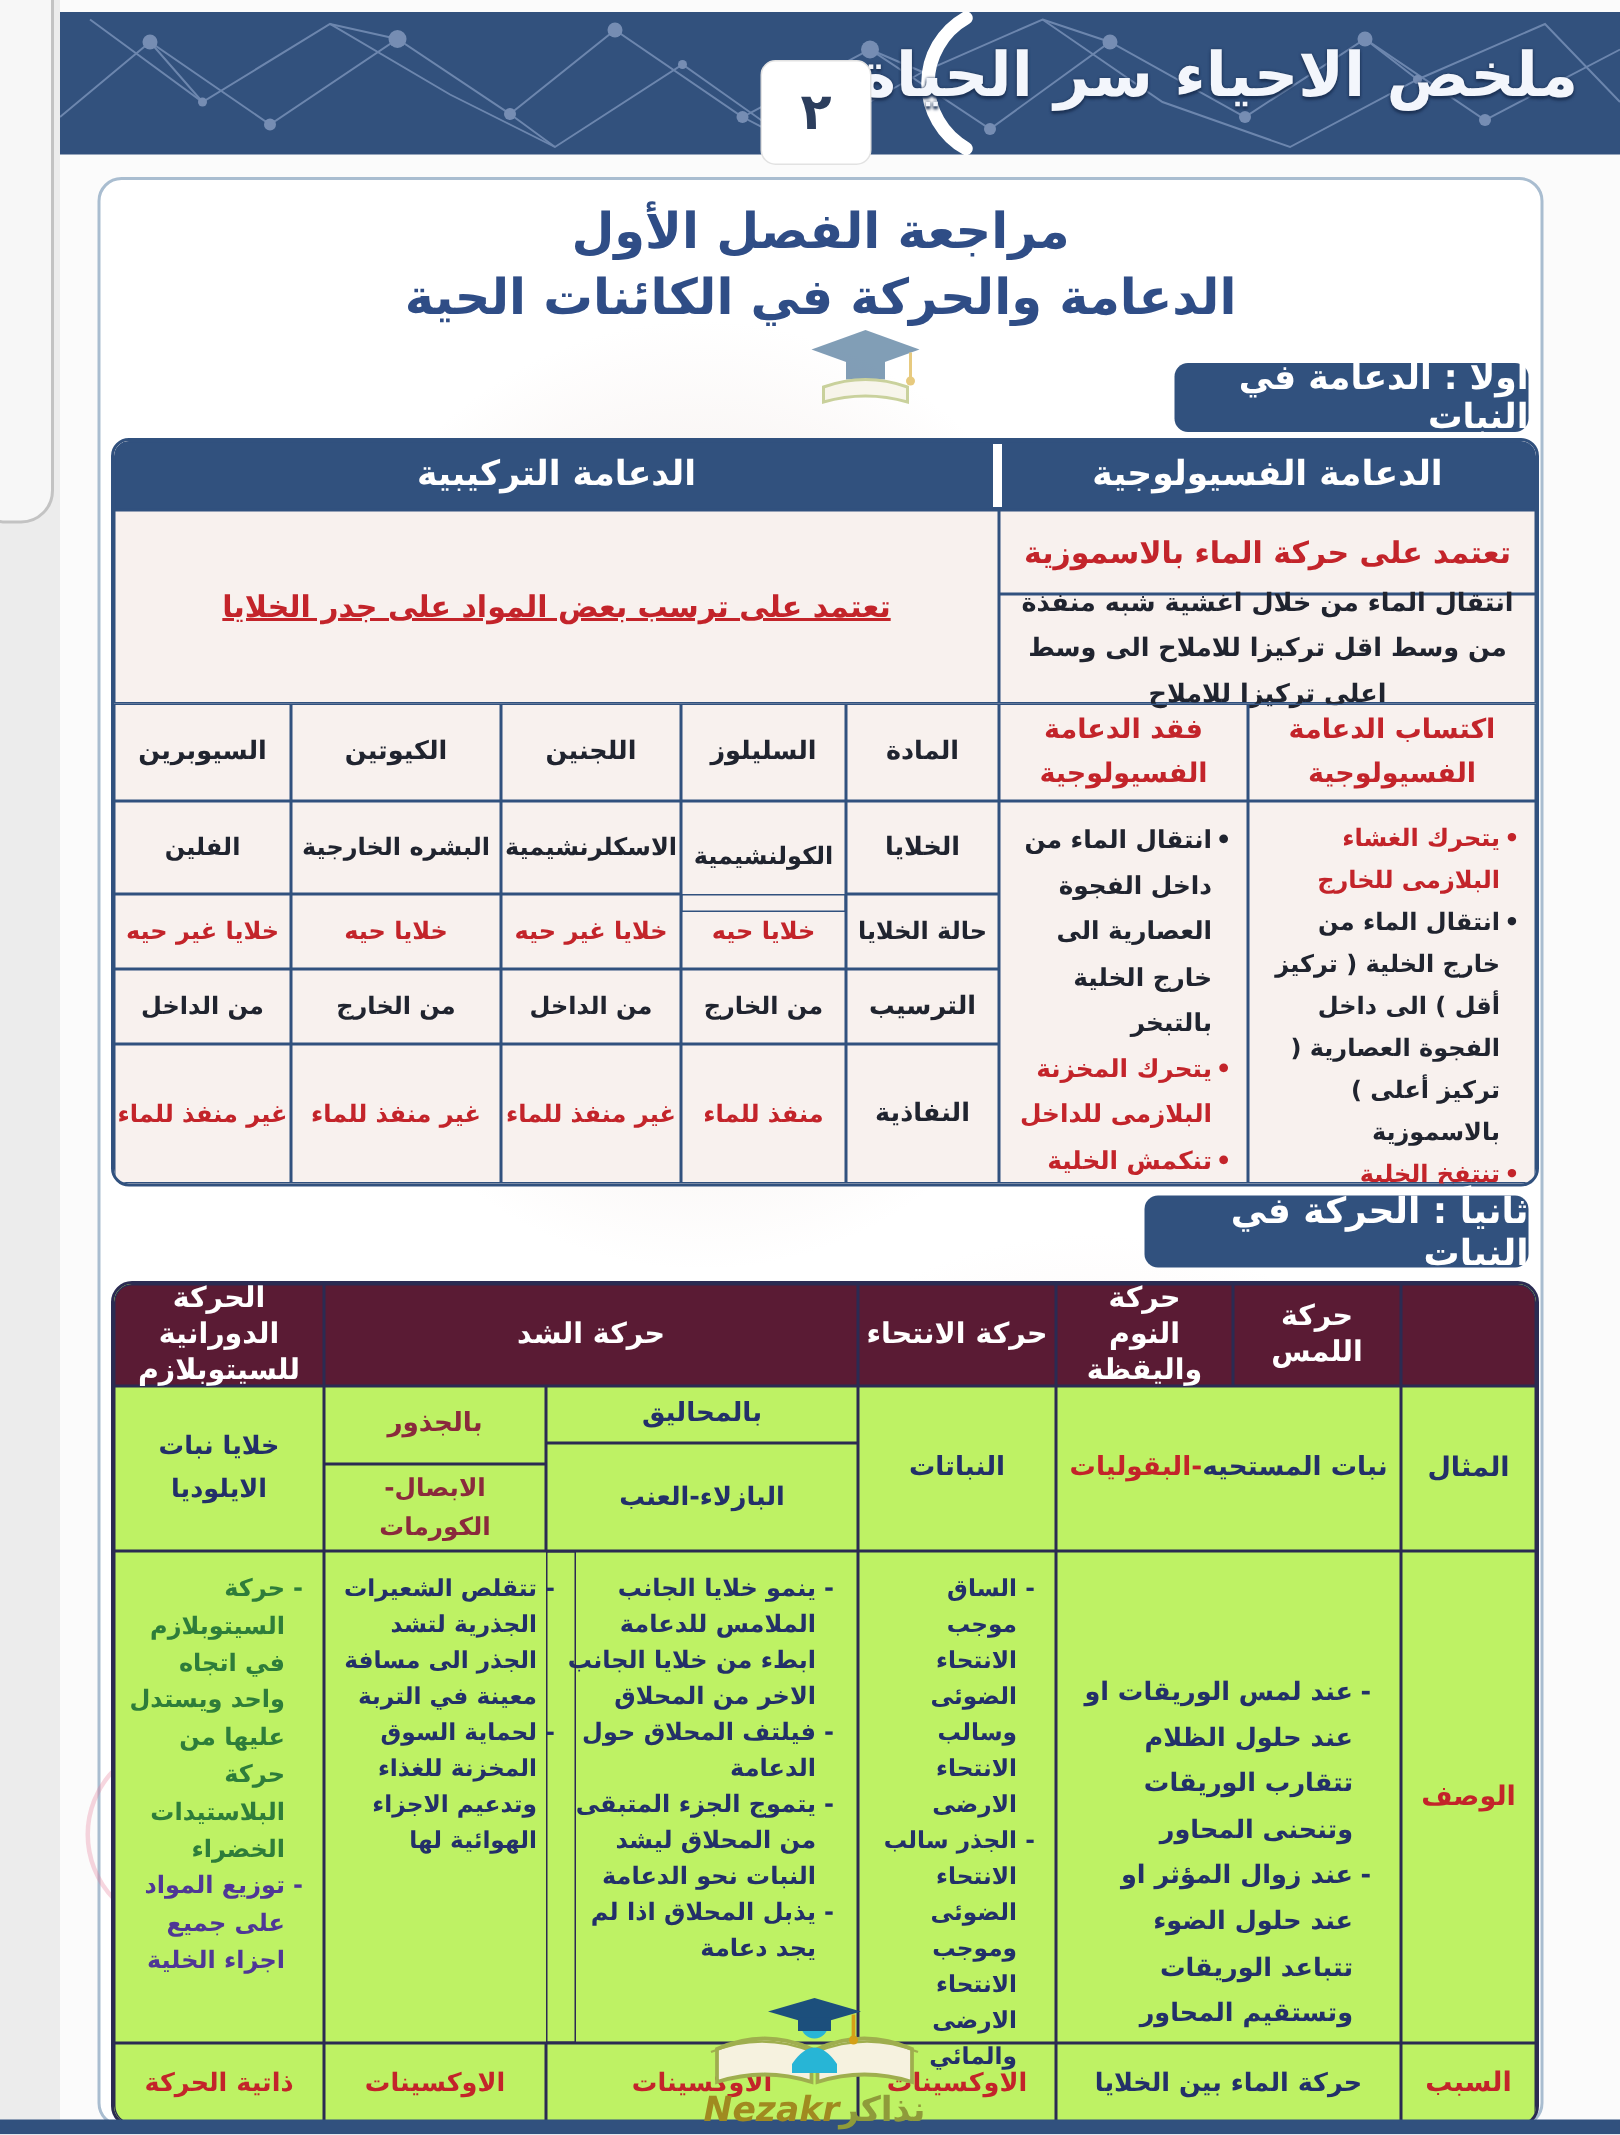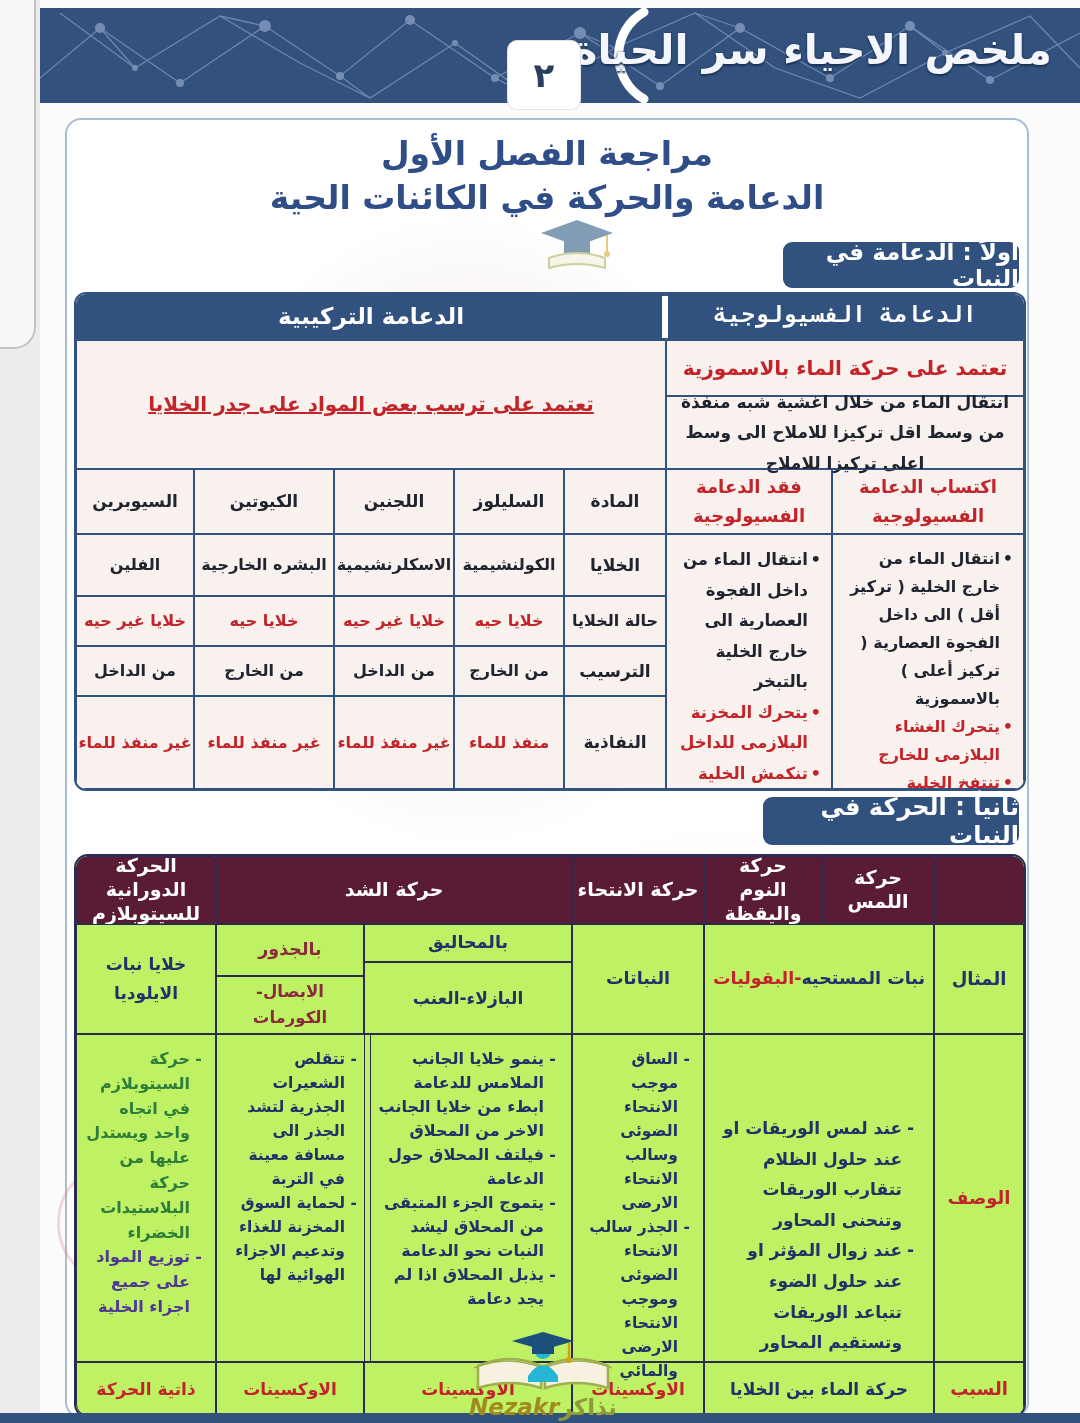--- a/index.html
+++ b/index.html
@@ -113,50 +113,50 @@
       <path d="M12,40 Q40,30 68,40 L68,50 Q40,42 12,50 Z" fill="#f3efdd" stroke="#9fae4e" stroke-width="2"></path>
       <line x1="70" y1="17" x2="70" y2="34" stroke="#d4a017" stroke-width="2"></line>
       <circle cx="70" cy="36" r="3" fill="#d4a017"></circle>
     </svg>
 
     <div class="badge" style="right:8px;top:122px;width:236px;height:46px;">أولاً : الدعامة في النبات</div>
 
     <div id="t1">
 
       <div class="cell b1 th1" style="left:0;top:0;width:590px;height:46px;border-top-left-radius:10px;">الدعامة التركيبية</div>
-      <div class="cell b1 th1" style="left:590px;top:0;width:358px;height:46px;border-top-right-radius:10px;font-family:Liberation Mono, monospace;">الدعامة الفسيولوجية</div>
+      <div class="cell b1 th1" style="left:590px;top:0;width:358px;height:46px;border-top-right-radius:10px;">الدعامة الفسيولوجية</div>
       <div class="abs" style="left:586px;top:2px;width:6px;height:42px;background:#ffffff;"></div>
 
       <div class="cell b1 red" style="left:590px;top:46px;width:358px;height:56px;font-size:20px;direction:rtl;">تعتمد على حركة الماء بالاسموزية</div>
       <div class="cell b1 blk" style="left:590px;top:102px;width:358px;height:73px;font-size:17px;line-height:1.8;padding:0 8px;direction:rtl;">انتقال الماء من خلال اغشية شبه منفذة من وسط اقل تركيزا للاملاح الى وسط اعلى تركيزا للاملاح</div>
 
       <div class="cell b1 red" style="left:590px;top:175px;width:166px;height:65px;font-size:18px;line-height:1.6;padding:0 14px;direction:rtl;">فقد الدعامة الفسيولوجية</div>
       <div class="cell b1 red" style="left:756px;top:175px;width:192px;height:65px;font-size:18px;line-height:1.6;padding:0 18px;direction:rtl;">اكتساب الدعامة الفسيولوجية</div>
 
       <div class="list bullet b1" style="left:590px;top:240px;width:166px;height:255px;font-size:16.5px;line-height:1.85;padding:10px 10px;">
         <div class="li blk">انتقال الماء من داخل الفجوة العصارية الى خارج الخلية بالتبخر</div>
         <div class="li red">يتحرك المخزنة البلازمى للداخل</div>
         <div class="li red">تنكمش الخلية</div>
       </div>
       <div class="list bullet b1" style="left:756px;top:240px;width:192px;height:255px;font-size:16px;line-height:1.75;padding:10px 10px;">
+        <div class="li red">يتحرك الغشاء البلازمى للخارج</div>
         <div class="li blk">انتقال الماء من خارج الخلية ( تركيز أقل ) الى داخل الفجوة العصارية ( تركيز أعلى ) بالاسموزية</div>
-        <div class="li red">يتحرك الغشاء البلازمى للخارج</div>
         <div class="li red">تنتفخ الخلية</div>
       </div>
 
       <div class="cell b1 red" style="left:0;top:46px;width:590px;height:129px;font-size:20px;direction:rtl;text-decoration:underline;">تعتمد على ترسب بعض المواد على جدر الخلايا</div>
 
       <div class="cell b1 blk" style="left:488px;top:175px;width:102px;height:65px;font-size:17px;">المادة</div>
       <div class="cell b1 blk" style="left:488px;top:240px;width:102px;height:62px;font-size:17px;">الخلايا</div>
       <div class="cell b1 blk" style="left:488px;top:302px;width:102px;height:50px;font-size:16px;">حالة الخلايا</div>
       <div class="cell b1 blk" style="left:488px;top:352px;width:102px;height:50px;font-size:17px;">الترسيب</div>
       <div class="cell b1 blk" style="left:488px;top:402px;width:102px;height:93px;font-size:17px;">النفاذية</div>
 
       <div class="cell b1 blk" style="left:378px;top:175px;width:110px;height:65px;font-size:17px;">السليلوز</div>
-      <div class="cell b1 blk" style="left:378px;top:240px;width:110px;height:62px;font-size:16px;">الكولنشيمية</div>
+      <div class="cell b1 blk" style="left:378px;top:240px;width:110px;height:74px;font-size:16px;">الكولنشيمية</div>
       <div class="cell b1 red" style="left:378px;top:302px;width:110px;height:50px;font-size:16px;">خلايا حيه</div>
       <div class="cell b1 blk" style="left:378px;top:352px;width:110px;height:50px;font-size:16px;">من الخارج</div>
       <div class="cell b1 red" style="left:378px;top:402px;width:110px;height:93px;font-size:16px;">منفذ للماء</div>
 
       <div class="cell b1 blk" style="left:258px;top:175px;width:120px;height:65px;font-size:17px;">اللجنين</div>
       <div class="cell b1 blk" style="left:258px;top:240px;width:120px;height:62px;font-size:16px;">الاسكلرنشيمية</div>
       <div class="cell b1 red" style="left:258px;top:302px;width:120px;height:50px;font-size:16px;">خلايا غير حيه</div>
       <div class="cell b1 blk" style="left:258px;top:352px;width:120px;height:50px;font-size:16px;">من الداخل</div>
       <div class="cell b1 red" style="left:258px;top:402px;width:120px;height:93px;font-size:16px;">غير منفذ للماء</div>
 
@@ -206,21 +206,21 @@
       <div class="list dash b2 ink" style="left:496px;top:178px;width:132px;height:328px;font-size:15.5px;line-height:1.55;padding:12px 12px 0 8px;">
         <div class="li">الساق موجب الانتحاء الضوئى وسالب الانتحاء الارضى</div>
         <div class="li">الجذر سالب الانتحاء الضوئى وموجب الانتحاء الارضى والمائي</div>
       </div>
       <div class="list dash b2 ink" style="left:288px;top:178px;width:208px;height:328px;font-size:16px;line-height:1.5;padding:12px 14px 0 10px;">
         <div class="li">ينمو خلايا الجانب الملامس للدعامة ابطء من خلايا الجانب الاخر من المحلاق</div>
         <div class="li">فيلتف المحلاق حول الدعامة</div>
         <div class="li">يتموج الجزء المتبقى من المحلاق ليشد النبات نحو الدعامة</div>
         <div class="li">يذبل المحلاق اذا لم يجد دعامة</div>
       </div>
-      <div class="list dash b2 ink" style="left:140px;top:178px;width:155px;height:328px;font-size:15.5px;line-height:1.55;padding:12px 12px 0 8px;">
+      <div class="list dash b2 ink" style="left:140px;top:178px;width:168px;height:328px;font-size:15.5px;line-height:1.55;padding:12px 12px 0 8px;">
         <div class="li">تتقلص الشعيرات الجذرية لتشد الجذر الى مسافة معينة في التربة</div>
         <div class="li">لحماية السوق المخزنة للغذاء وتدعيم الاجزاء الهوائية لها</div>
       </div>
       <div class="list dash b2" style="left:0;top:178px;width:140px;height:328px;font-size:16px;line-height:1.55;padding:12px 12px 0 8px;">
         <div class="li green">حركة السيتوبلازم في اتجاه واحد ويستدل عليها من حركة البلاستيدات الخضراء</div>
         <div class="li purple">توزيع المواد على جميع اجزاء الخلية</div>
       </div>
 
       <div class="cell b2 ink" style="left:628px;top:506px;width:230px;height:54px;font-size:17px;direction:rtl;">حركة الماء بين الخلايا</div>
       <div class="cell b2 red" style="left:496px;top:506px;width:132px;height:54px;font-size:17px;">الاوكسينات</div>

